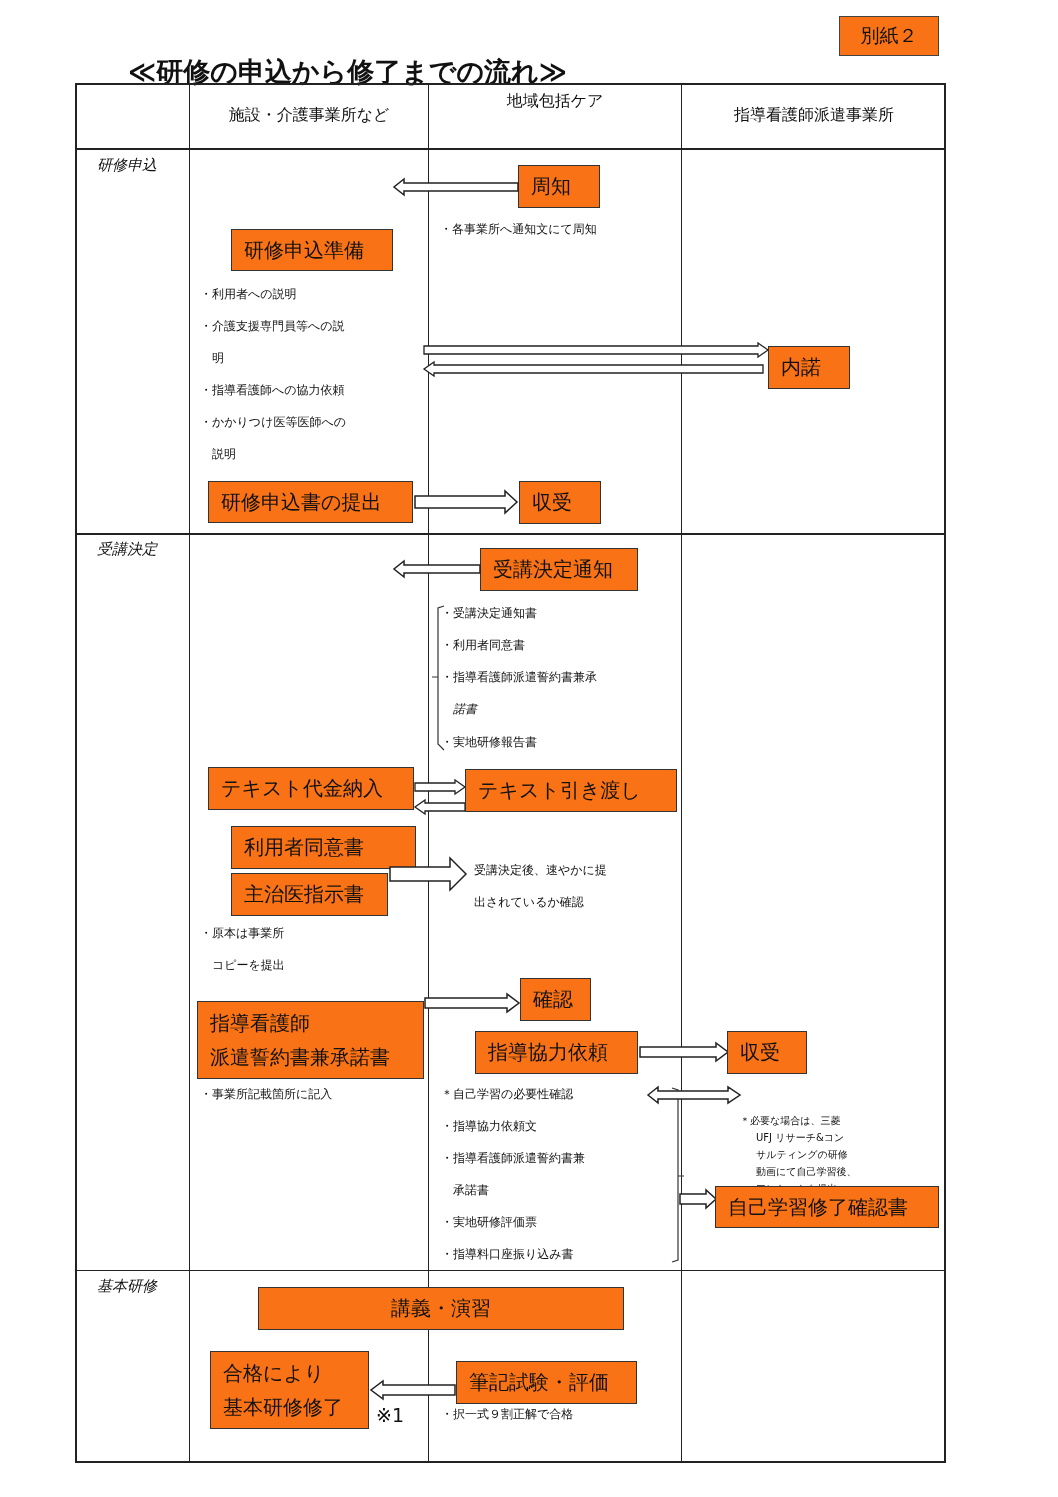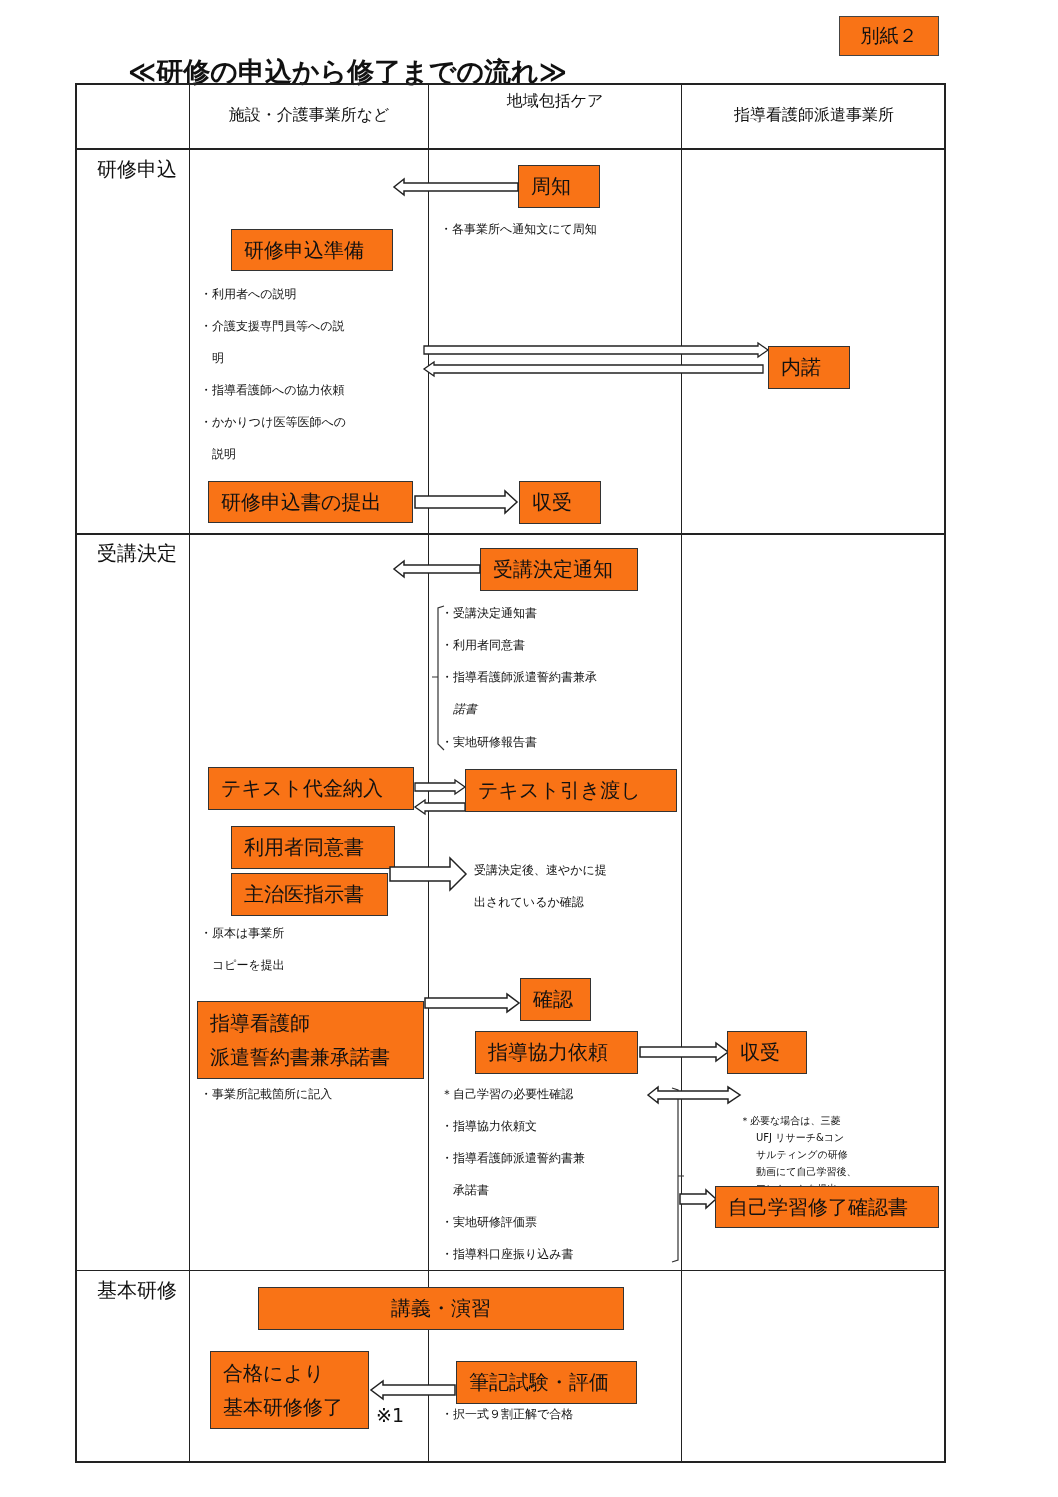--- a/index.html
+++ b/index.html
@@ -6,21 +6,21 @@
   body { width: 1058px; height: 1497px; position: relative; overflow: hidden;
          font-family: "DejaVu Sans", "Liberation Sans", sans-serif; color: #111; }
   .abs { position: absolute; }
   .box { position: absolute; border: 1.5px solid #333; background: #f97316; box-sizing: border-box;
          display: flex; align-items: center; font-size: 20px; padding-left: 12px; white-space: nowrap; }
   .box.center { justify-content: center; padding-left: 0; }
   .box.multi { flex-direction: column; align-items: flex-start; justify-content: center; line-height: 34px; }
   .txt { position: absolute; font-size: 12px; white-space: nowrap; line-height: 32px; }
   .vline { position: absolute; width: 0; border-left: 1.5px solid #222; }
   .hline { position: absolute; height: 0; border-top: 1.5px solid #222; }
-  .cell-label { position: absolute; font-size: 20px; }
+  .cell-label { position: absolute; font-size: 15px; font-style: italic; }
   .hdr { position: absolute; font-size: 16px; text-align: center; line-height: 30px; }
   svg.arrow { position: absolute; overflow: visible; }
   .small-note { position: absolute; font-size: 10px; line-height: 17px; white-space: nowrap; margin-top: 32px; }
 </style>
 </head>
 <body>
 
 <div class="box center" style="left:839px;top:16px;width:100px;height:40px;font-size:19px;border-color:#444;">別紙２</div>
 
 <div class="abs" style="left:128px;top:54px;font-size:27px;font-weight:bold;">≪研修の申込から修了までの流れ≫</div>
@@ -93,21 +93,21 @@
 
 <div class="box" style="left:208px;top:767px;width:206px;height:43px;">テキスト代金納入</div>
 <svg class="arrow" style="left:413px;top:780px;" width="54" height="14">
   <path d="M2,3 L42,3 L42,0 L52,7 L42,14 L42,11 L2,11 Z" fill="#fff" stroke="#222" stroke-width="1.3"></path>
 </svg>
 <svg class="arrow" style="left:413px;top:800px;" width="54" height="14">
   <path d="M52,3 L12,3 L12,0 L2,7 L12,14 L12,11 L52,11 Z" fill="#fff" stroke="#222" stroke-width="1.3"></path>
 </svg>
 <div class="box" style="left:465px;top:769px;width:212px;height:43px;">テキスト引き渡し</div>
 
-<div class="box" style="left:231px;top:826px;width:164px;height:43px;">利用者同意書</div>
+<div class="box" style="left:231px;top:826px;width:185px;height:43px;">利用者同意書</div>
 <div class="box" style="left:231px;top:873px;width:157px;height:43px;">主治医指示書</div>
 <svg class="arrow" style="left:388px;top:857px;" width="82" height="34">
   <path d="M2,10 L62,10 L62,1 L78,17 L62,33 L62,24 L2,24 Z" fill="#fff" stroke="#222" stroke-width="1.5"></path>
 </svg>
 <div class="txt" style="left:474px;top:854px;">
   <div>受講決定後、速やかに提</div>
   <div>出されているか確認</div>
 </div>
 <div class="txt" style="left:200px;top:917px;">
   <div>・原本は事業所</div>

